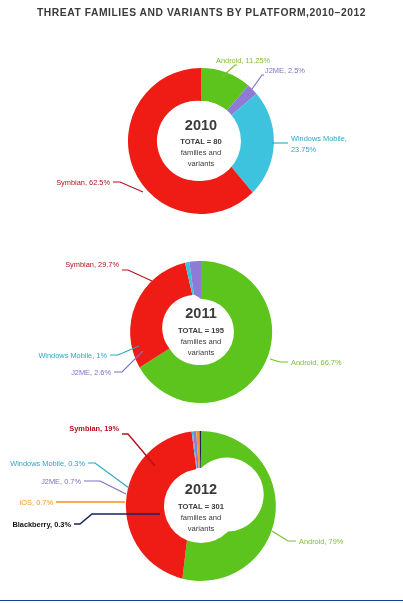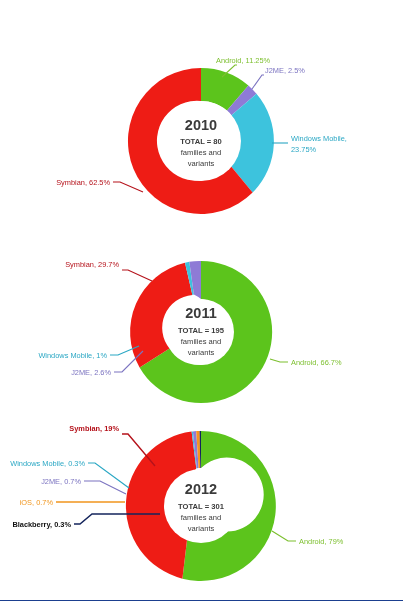--- a/index.html
+++ b/index.html
@@ -70,20 +70,21 @@
     width: 403px;
     height: 1.4px;
     background: #1b3f8f;
   }
 </style>
 </head>
 <body>
 
 <div class="page">
 
+  <div class="chart-title">THREAT FAMILIES AND VARIANTS BY PLATFORM,2010–2012</div>
 
   <div class="panel" id="panel-2010">
     <svg width="403" height="200" viewBox="0 0 403 200">
 
       <path fill="#5cc41c" d="M 201 23 A 73 73 0 0 1 248.4 40.5 L 227.0 65.6 A 40 40 0 0 0 201 56 Z"></path>
 
       <path fill="#8e7bd6" d="M 248.4 40.5 A 73 73 0 0 1 256.5 48.8 L 231.4 70.2 A 40 40 0 0 0 227.0 65.6 Z"></path>
 
       <path fill="#3dc3dd" d="M 256.5 48.8 A 73 73 0 0 1 252.6 147.6 L 229.3 119.3 A 40 40 0 0 0 231.4 70.2 Z"></path>
 

